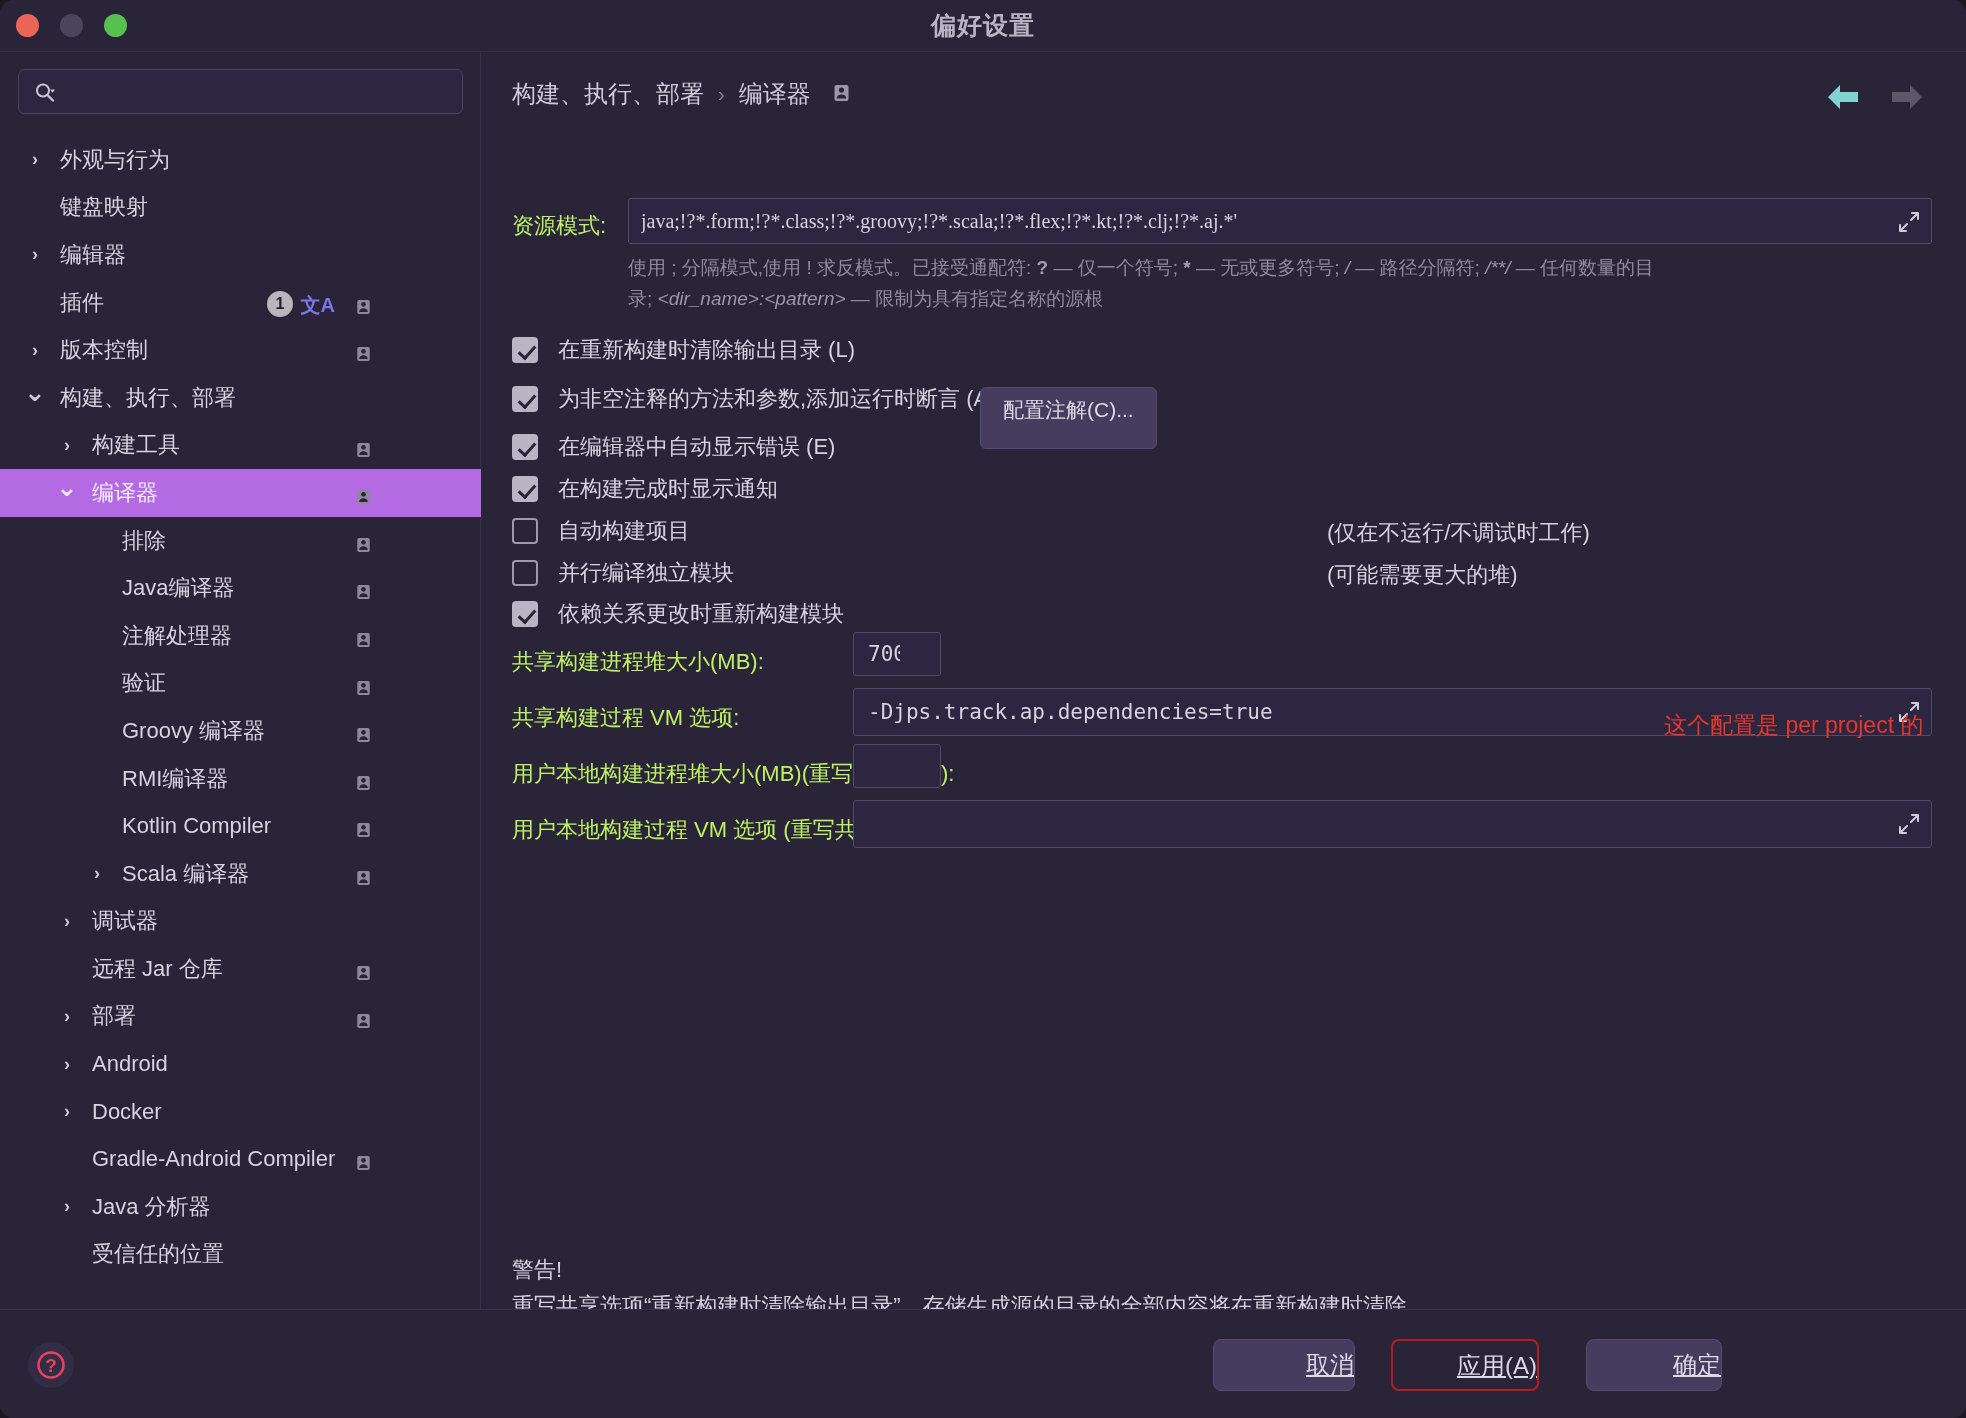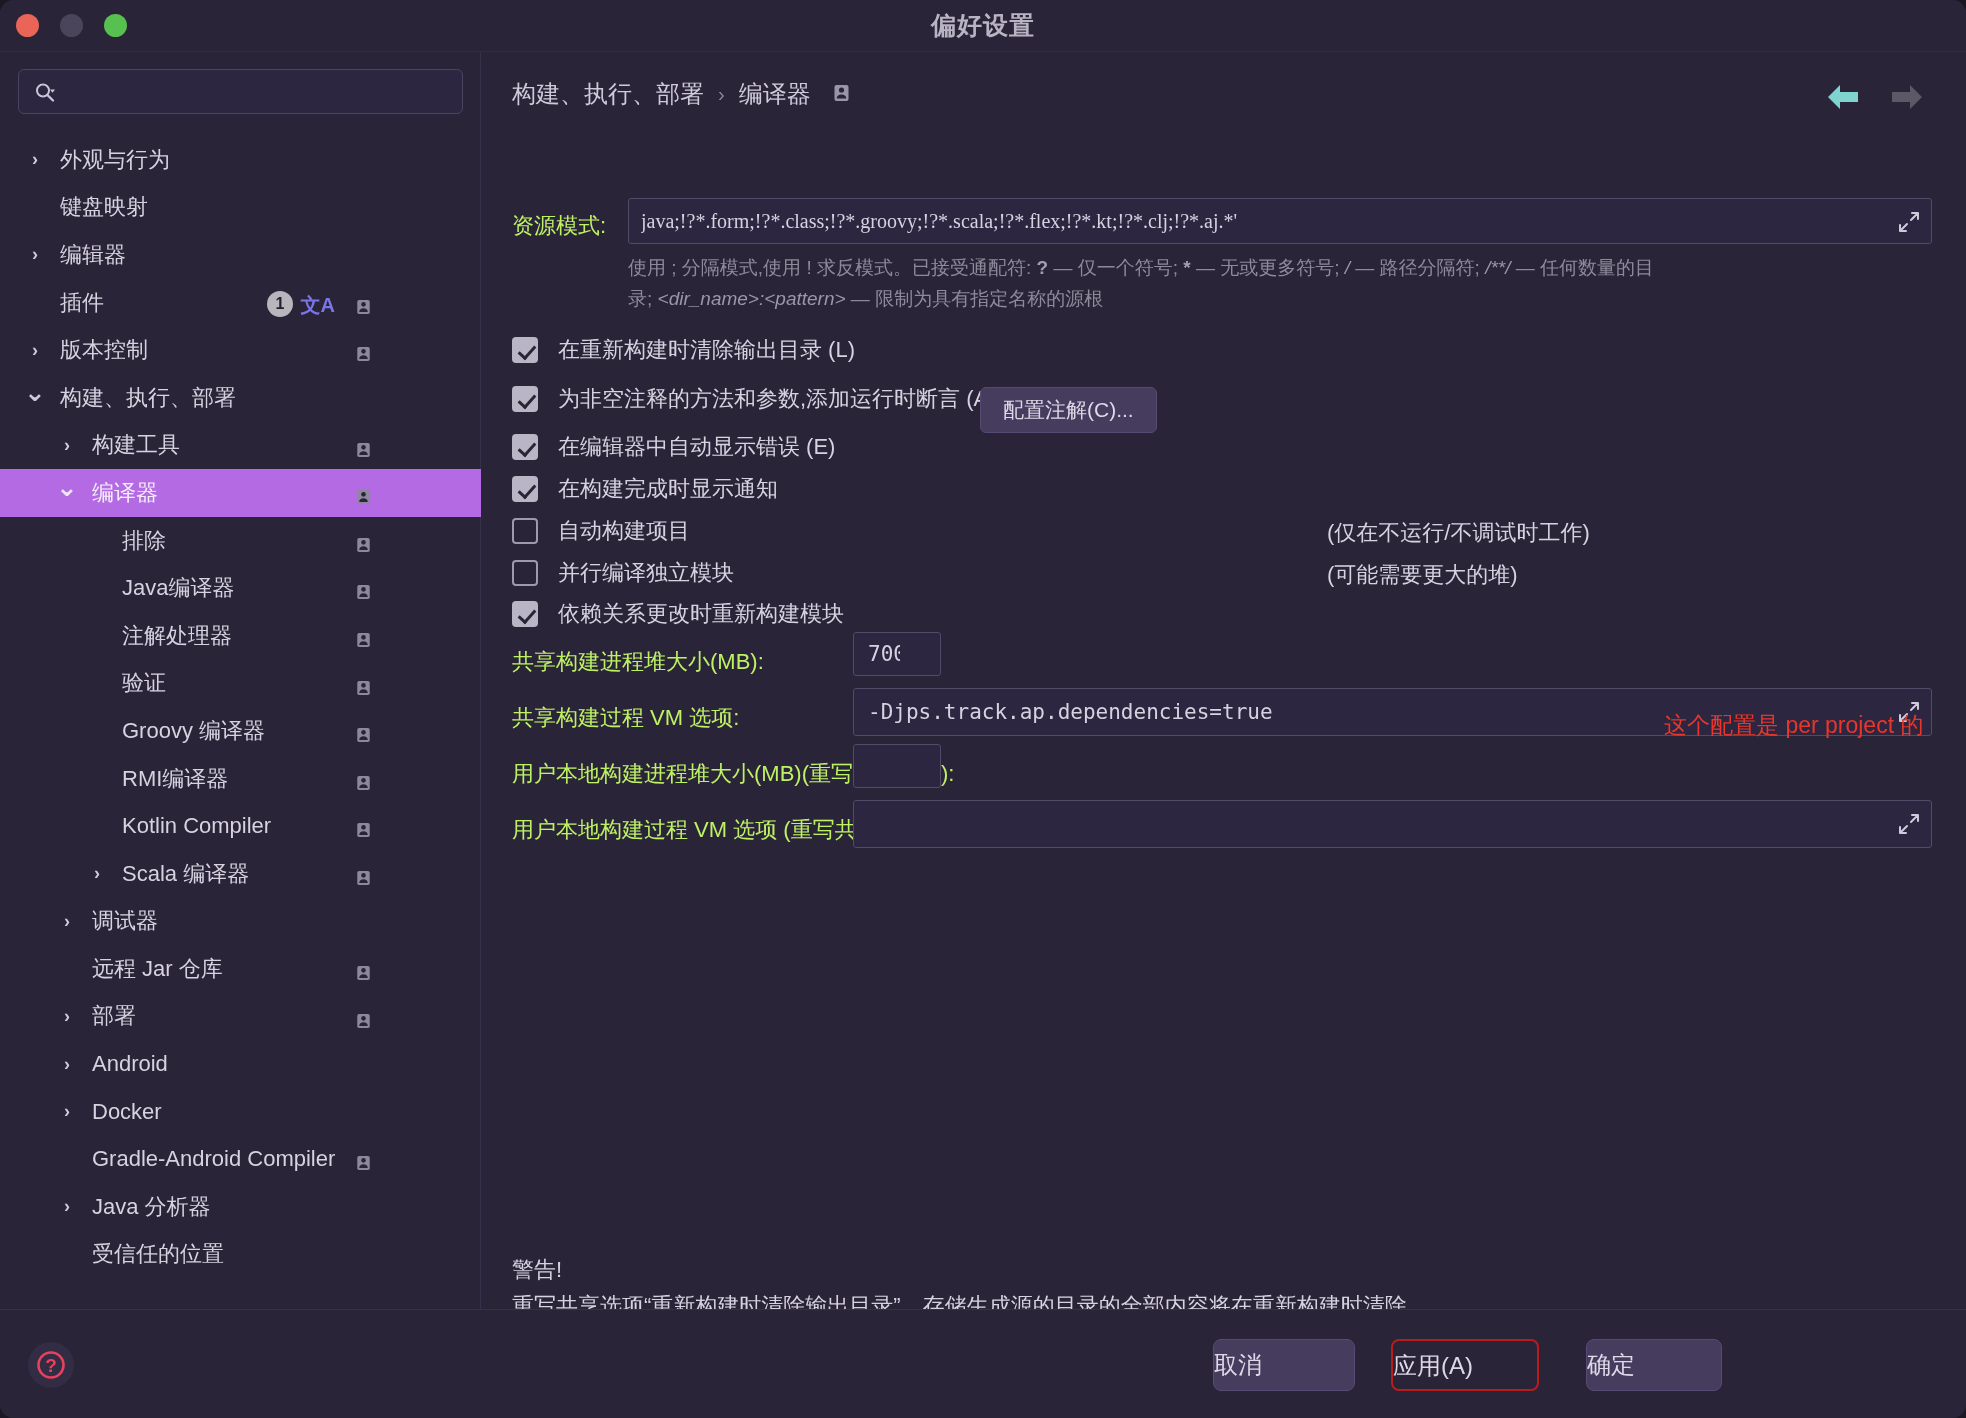--- a/index.html
+++ b/index.html
@@ -142,21 +142,21 @@
     content: ""; position: absolute; left: 8px; top: 3px;
     width: 7px; height: 14px; border: solid #2a2438;
     border-width: 0 3px 3px 0; transform: rotate(42deg);
   }
   .cb-label { margin-left: 20px; color: #d6d2e0; font-size: 22px; white-space: nowrap; }
   .cb-note {
     position: absolute; color: #d6d2e0; font-size: 22px; white-space: nowrap;
   }
   #configure-annotations {
     position: absolute; left: 498px; top: 335px;
-    padding: 0 22px; height: 46px; line-height: 44px;
+    padding: 0 22px; height: 62px; line-height: 44px;
     background: #453c5e; border: 1px solid #554a71; border-radius: 6px;
     color: #ded9e8; font-size: 21px; cursor: pointer;
     font-family: "Liberation Sans", sans-serif;
   }
 
   
   .tf {
     position: absolute; background: #2d2640;
     border: 1px solid #514a68; border-radius: 3px;
   }
@@ -182,24 +182,25 @@
   #bottombar {
     position: absolute; left: 0; top: 1309px; width: 1966px; height: 109px;
     background: #2a2438; border-top: 1px solid #37304a;
   }
   #help-button {
     position: absolute; left: 28px; top: 32px; width: 46px; height: 46px;
     border-radius: 50%; background: #332c45; cursor: pointer;
   }
   .dlg-btn {
     position: absolute; top: 29px; height: 52px; line-height: 50px;
-    border-radius: 8px; text-align: left;
+    border-radius: 8px; text-align: right;
     color: #ded9e8; font-size: 24px; cursor: pointer;
     background: #453c5e; border: 1px solid #564b74;
     font-family: "Liberation Sans", sans-serif;
+    text-decoration: underline;
   }
   #btn-cancel { right: 611px; width: 142px; }
   #btn-apply  { right: 427px; width: 148px; background: #2a2438; border: 2px solid #b91c1c; }
   #btn-ok     { right: 244px; width: 136px; }
 </style>
 </head>
 <body>
 
 <div id="window">
 

